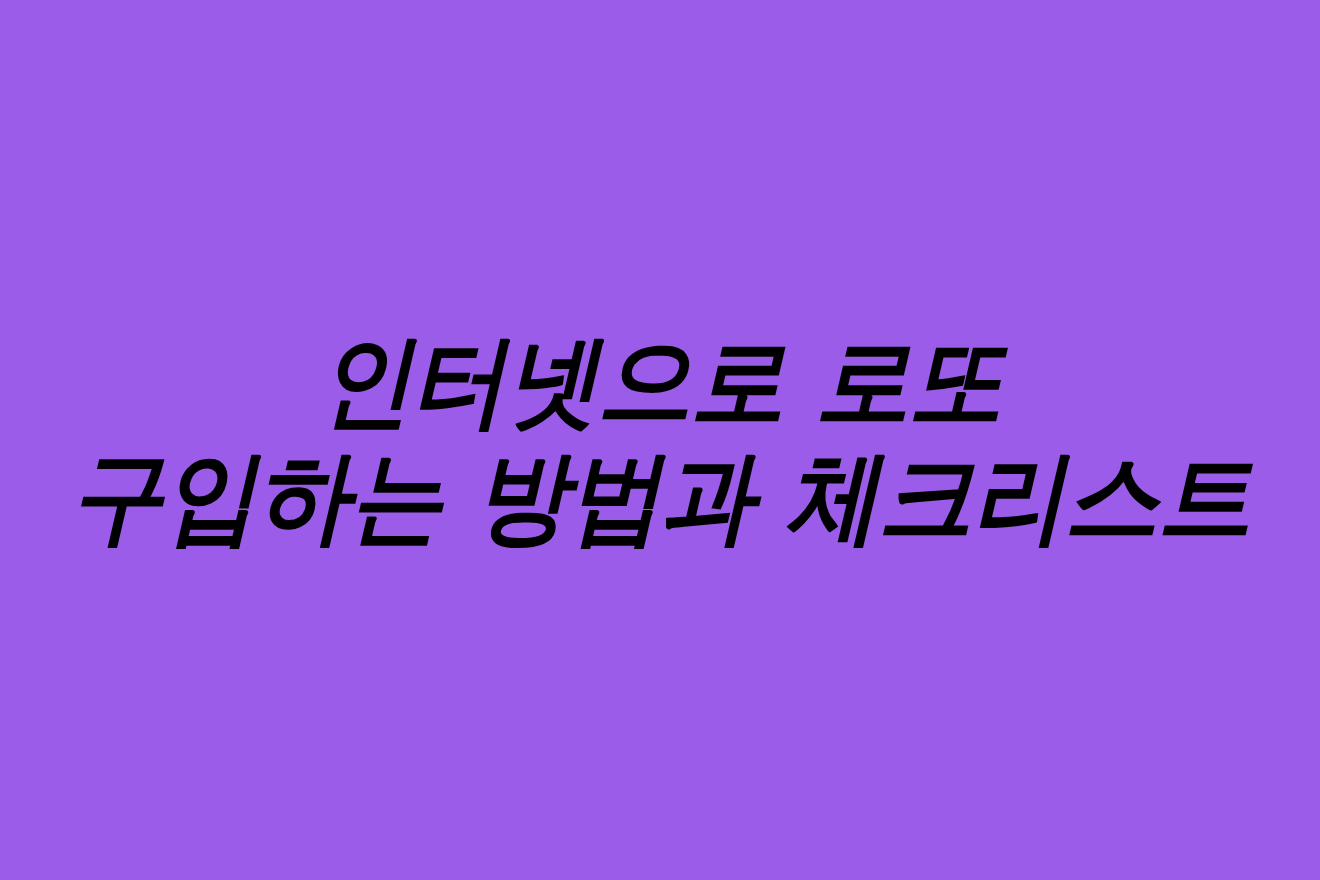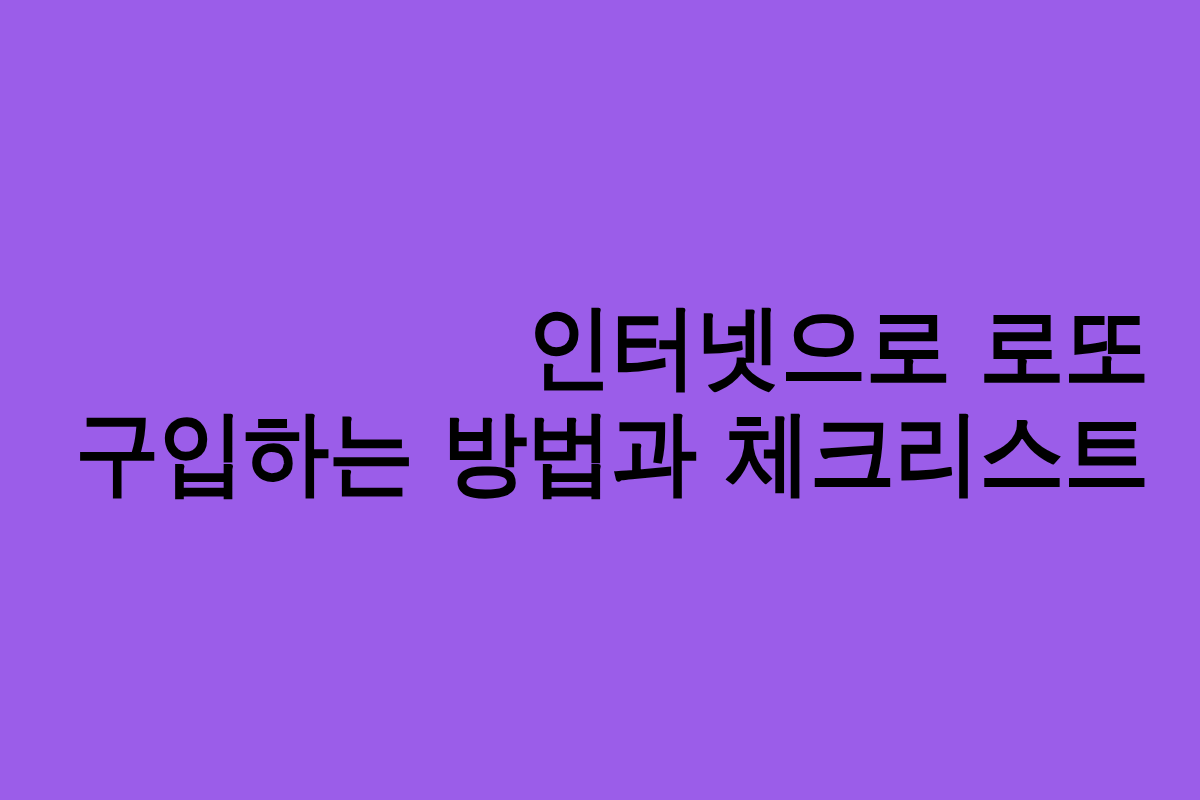--- a/index.html
+++ b/index.html
@@ -20,24 +20,25 @@
     height: 800px;
     box-sizing: border-box;
     display: flex;
     flex-direction: column;
     align-items: center;
     justify-content: center;
   }
 
   #headline-block {
     width: 100%;
-    text-align: right;
+    text-align: center;
     line-height: 1.0;
     padding: 0 10px;
     box-sizing: border-box;
+    font-style: italic;
   }
 
   .headline-line {
     display: block;
     color: #000000;
     font-family: "DejaVu Sans", "Liberation Sans", sans-serif;
     font-weight: 700;
     white-space: nowrap;
     letter-spacing: -0.01em;
     margin: 0;

